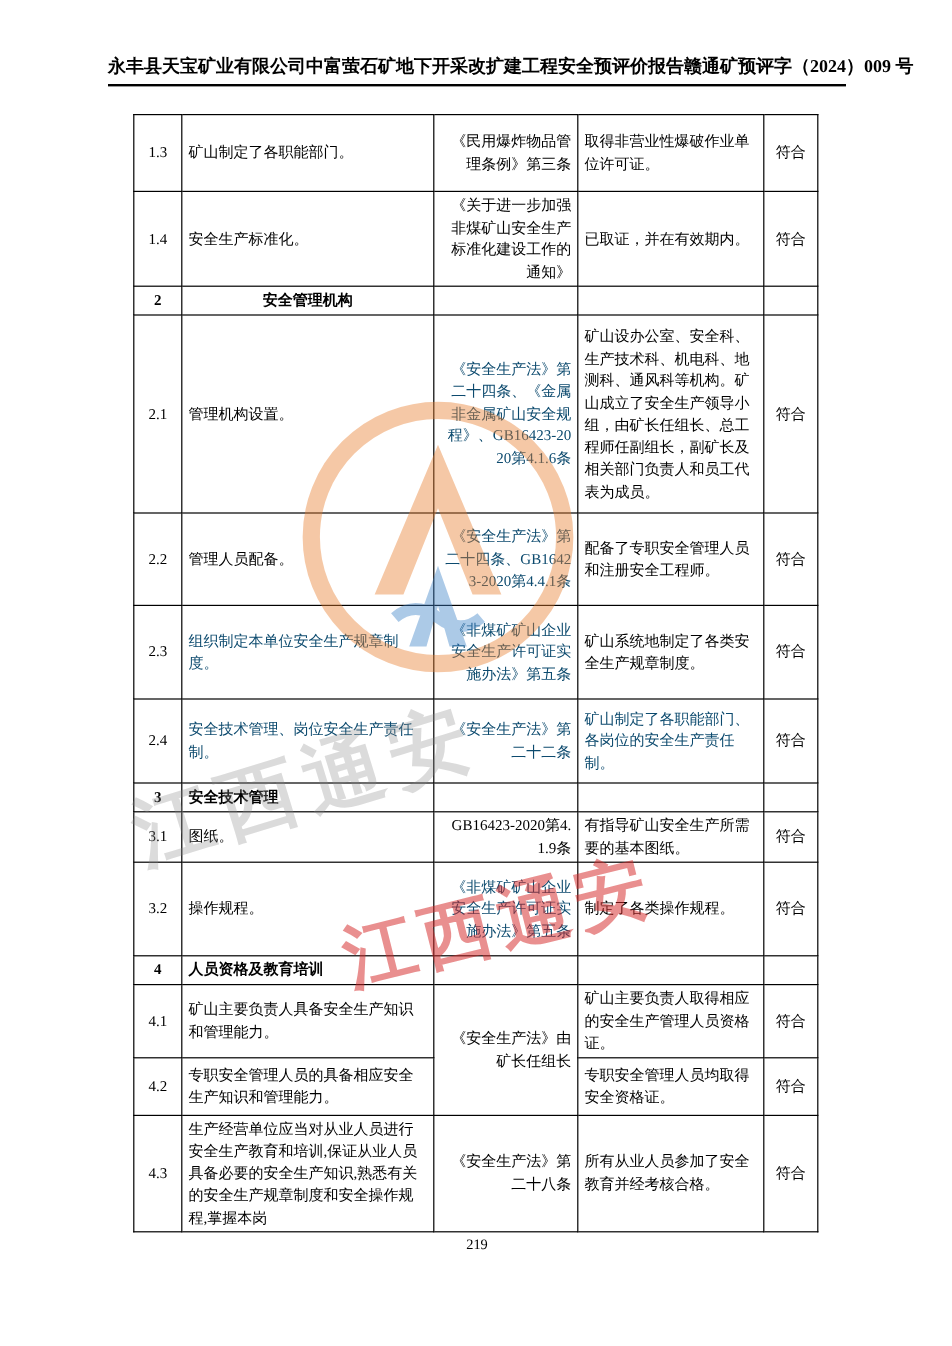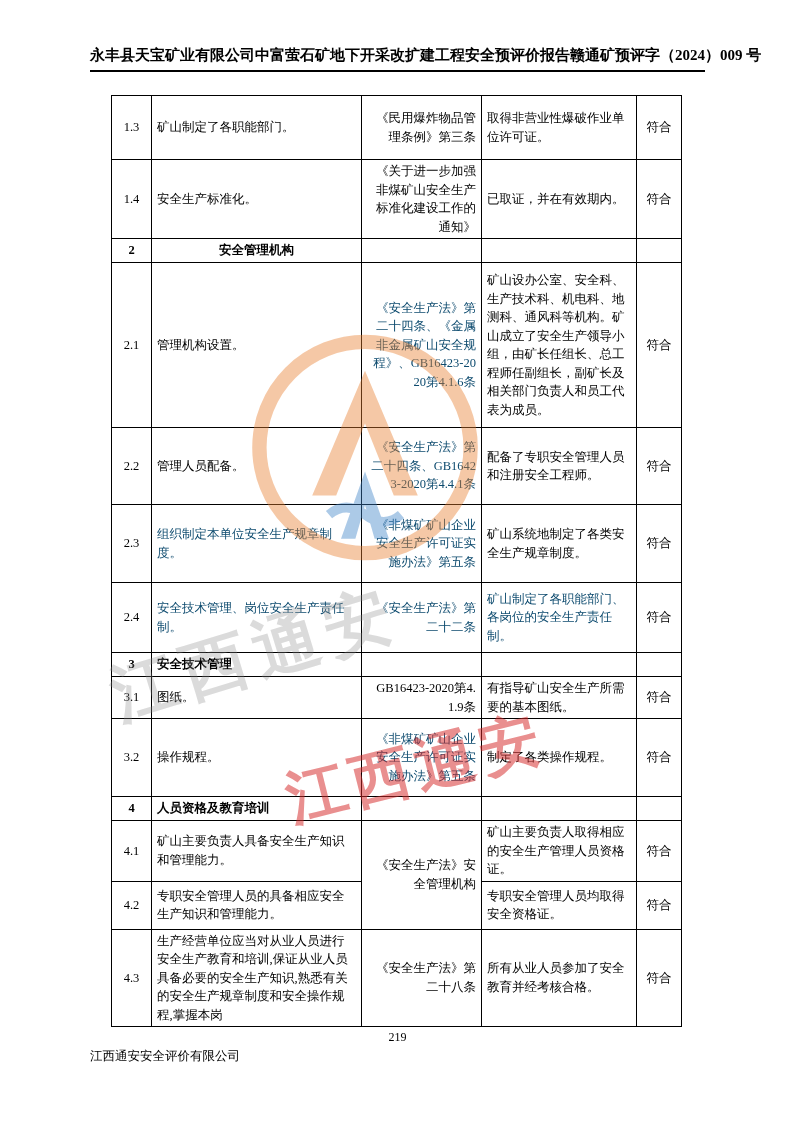--- a/index.html
+++ b/index.html
@@ -183,21 +183,21 @@
         <td class="c-no bold">4</td>
         <td class="sec-title-left">人员资格及教育培训</td>
         <td></td>
         <td></td>
         <td></td>
       </tr>
 
       <tr style="height:60px">
         <td class="c-no">4.1</td>
         <td class="c-item">矿山主要负责人具备安全生产知识和管理能力。</td>
-        <td class="c-basis" rowspan="2">《安全生产法》安全管理机构</td>
+        <td class="c-basis" rowspan="2">《安全生产法》由矿长任组长</td>
         <td class="c-result">矿山主要负责人取得相应的安全生产管理人员资格证。</td>
         <td class="c-concl">符合</td>
       </tr>
 
       <tr style="height:48px">
         <td class="c-no">4.2</td>
         <td class="c-item">专职安全管理人员的具备相应安全生产知识和管理能力。</td>
         <td class="c-result">专职安全管理人员均取得安全资格证。</td>
         <td class="c-concl">符合</td>
       </tr>
@@ -208,16 +208,15 @@
         <td class="c-basis">《安全生产法》第二十八条</td>
         <td class="c-result">所有从业人员参加了安全教育并经考核合格。</td>
         <td class="c-concl">符合</td>
       </tr>
 
     </tbody>
   </table>
 
   <div class="page-footer">
     <div class="page-num">219</div>
-    <div class="footer-company">江西通安安全评价有限公司</div>
   </div>
 
 </div>
 
 </body></html>

